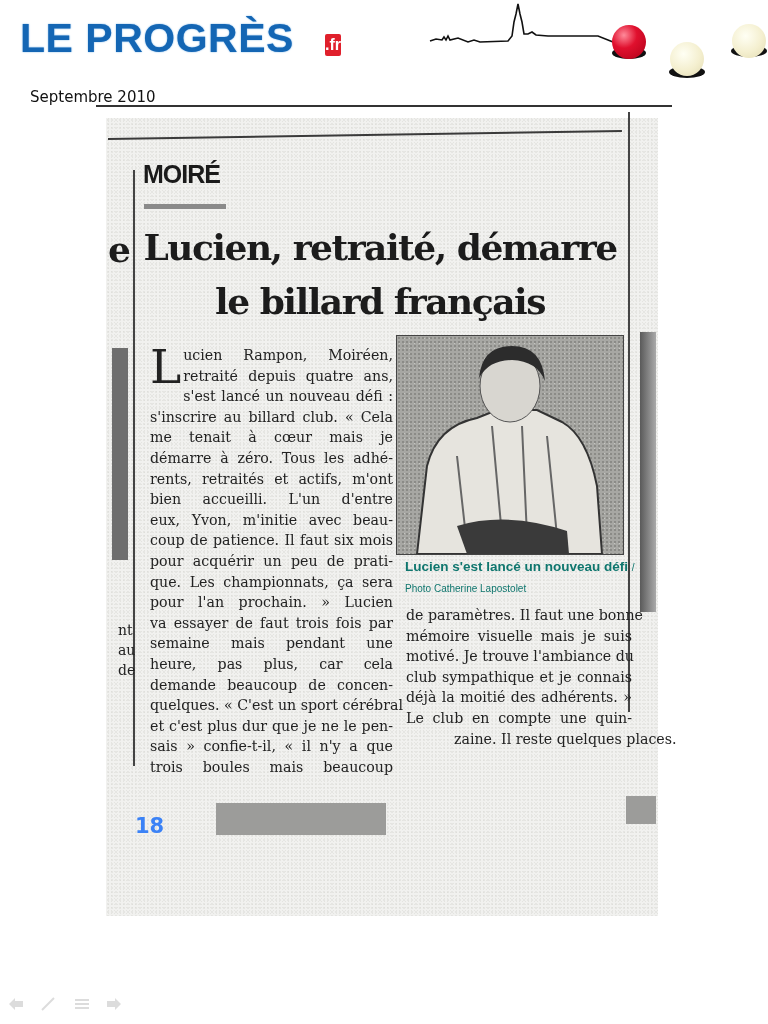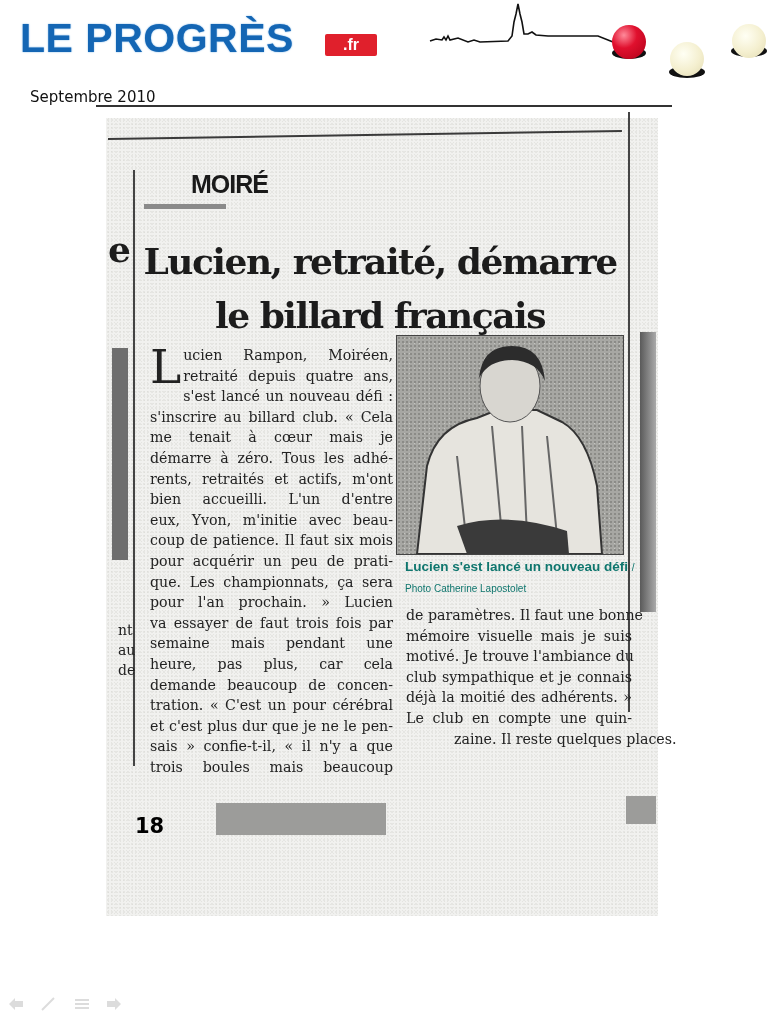--- a/index.html
+++ b/index.html
@@ -1,53 +1,53 @@
 <!DOCTYPE html>
 <html><head>
 <meta charset="utf-8">
 <style>
   html, body { margin:0; padding:0; }
   body { width:768px; height:1024px; background:#ffffff; position:relative; overflow:hidden; font-family:"DejaVu Sans", sans-serif; }
 
   
   .logo { position:absolute; left:20px; top:18px; font-family:"Liberation Sans", sans-serif; font-weight:bold; font-size:41px; letter-spacing:0.5px; color:#1466b4; line-height:1; text-shadow:0 0 2px #9cc6ec, 0 0 1px #9cc6ec; }
-  .logo-fr { position:absolute; left:325px; top:34px; width:52px; height:22px; background:#e0202c; color:#fff; font-family:"Liberation Sans", sans-serif; font-weight:bold; font-size:16px; line-height:22px; text-align:center; border-radius:2px; }
+  .logo-fr { position:absolute; left:325px; top:34px; width:16px; height:22px; background:#e0202c; color:#fff; font-family:"Liberation Sans", sans-serif; font-weight:bold; font-size:16px; line-height:22px; text-align:center; border-radius:2px; }
   .date { position:absolute; left:30px; top:88px; font-family:"DejaVu Sans", sans-serif; font-size:15px; color:#111; }
   .header-rule { position:absolute; left:96px; top:105px; width:576px; height:2px; background:#333; }
   .skyline { position:absolute; left:428px; top:0px; width:200px; height:50px; }
   .ball { position:absolute; border-radius:50%; }
   .shadow { position:absolute; border-radius:50%; background:#111; }
 
   
   .clip { position:absolute; left:106px; top:118px; width:552px; height:798px; background:#f1f1ef;
     background-image: radial-gradient(#d8d8d4 0.6px, transparent 0.8px), radial-gradient(#e4e4e0 0.5px, transparent 0.7px);
     background-size: 4px 4px, 3px 3px; background-position:0 0, 1px 2px; }
   .clip-topline { position:absolute; left:108px; top:138px; width:514px; height:2px; background:#3a3a3a; transform:rotate(-0.9deg); transform-origin:left; }
   .vline { position:absolute; width:1.5px; background:#444; }
 
-  .kicker { position:absolute; left:143px; top:170px; font-family:"Liberation Sans", sans-serif; font-weight:bold; font-size:25px; letter-spacing:-1px; color:#1a1a1a;margin-left:48px; }
+  .kicker { position:absolute; left:143px; top:160px; font-family:"Liberation Sans", sans-serif; font-weight:bold; font-size:25px; letter-spacing:-1px; color:#1a1a1a; }
   .kicker-bar { position:absolute; left:144px; top:204px; width:82px; height:5px; background:#8a8a8a; }
 
-  .headline { position:absolute; left:120px; top:220px; width:520px; text-align:center; font-family:"DejaVu Serif", serif; font-weight:bold; font-size:36px; line-height:54px; color:#1c1c1c; letter-spacing:-1.5px;margin-top:14px; }
+  .headline { position:absolute; left:120px; top:220px; width:520px; text-align:center; font-family:"DejaVu Serif", serif; font-weight:bold; font-size:36px; line-height:54px; color:#1c1c1c; letter-spacing:-1.5px; }
   .edge-e { position:absolute; left:108px; top:228px; font-family:"DejaVu Serif", serif; font-weight:bold; font-size:36px; color:#1c1c1c; }
 
   .col { position:absolute; font-family:"DejaVu Serif", serif; font-size:14.2px; line-height:20.6px; color:#222; text-align:justify; }
   .col1 { left:150px; top:345px; width:243px; }
   .col2 { left:406px; top:605px; width:226px; }
   .line { display:block; white-space:nowrap; text-align-last:justify; text-align:justify; }
   .line.last { text-align-last:left;margin-left:48px; }
   .dropcap { float:left; font-size:47px; line-height:40px; margin:2px 2px 0 0; font-family:"DejaVu Serif", serif; color:#222; }
 
   .photo { position:absolute; left:396px; top:335px; width:226px; height:218px; background:#a7a7a3; border:1px solid #444;
     background-image: radial-gradient(#8b8b87 0.8px, transparent 1px), radial-gradient(#c6c6c2 0.7px, transparent 1px);
     background-size:4px 4px, 5px 5px; overflow:hidden; }
   .caption { position:absolute; left:405px; top:557px; width:230px; font-family:"Liberation Sans", sans-serif; font-weight:bold; font-size:13.5px; line-height:20px; color:#0f766e; }
   .credit { font-weight:normal; font-size:10px; }
 
-  .page-num { position:absolute; left:135px; top:814px; font-family:"DejaVu Sans", sans-serif; font-weight:bold; font-size:21px; color:#000000; }
+  .page-num { position:absolute; left:135px; top:814px; font-family:"DejaVu Sans", sans-serif; font-weight:bold; font-size:21px; color:#3b82f6; }
   .grey-bar { position:absolute; background:#9c9c9a; }
   .left-edge-text { position:absolute; left:118px; top:620px; font-family:"DejaVu Serif", serif; font-size:14px; line-height:20px; color:#222; }
   .left-photo { position:absolute; left:112px; top:348px; width:16px; height:212px; background:#6e6e6e; }
   .right-strip { position:absolute; left:640px; top:332px; width:16px; height:280px; background:linear-gradient(90deg,#5a5a5a,#aaaaaa); }
 
   .nav { position:absolute; top:996px; width:16px; height:14px; opacity:0.25; }
   .nav svg { width:16px; height:14px; }
 </style>
 </head>
 <body>
@@ -102,21 +102,21 @@
   <span class="line">bien accueilli. L'un d'entre</span>
   <span class="line">eux, Yvon, m'initie avec beau-</span>
   <span class="line">coup de patience. Il faut six mois</span>
   <span class="line">pour acquérir un peu de prati-</span>
   <span class="line">que. Les championnats, ça sera</span>
   <span class="line">pour l'an prochain. » Lucien</span>
   <span class="line">va essayer de faut trois fois par</span>
   <span class="line">semaine mais pendant une</span>
   <span class="line">heure, pas plus, car cela</span>
   <span class="line">demande beaucoup de concen-</span>
-  <span class="line">tration. « C'est un pour cérébral</span>
+  <span class="line">quelques. « C'est un sport cérébral</span>
   <span class="line">et c'est plus dur que je ne le pen-</span>
   <span class="line">sais » confie-t-il, « il n'y a que</span>
   <span class="line">trois boules mais beaucoup</span>
 </div>
 
 <div class="photo">
   <svg width="226" height="218" viewBox="0 0 226 218">
     <path d="M20 218 L30 130 Q40 90 80 82 L100 74 L140 74 L165 86 Q190 100 200 150 L205 218 Z" fill="#e6e4de" stroke="#333" stroke-width="2"></path>
     <path d="M60 120 L70 210 M95 90 L105 200 M125 90 L130 200 M150 100 L160 200" stroke="#666" stroke-width="2"></path>
     <path d="M60 190 Q110 175 170 195 L172 218 L70 218 Z" fill="#3a3a3a"></path>

